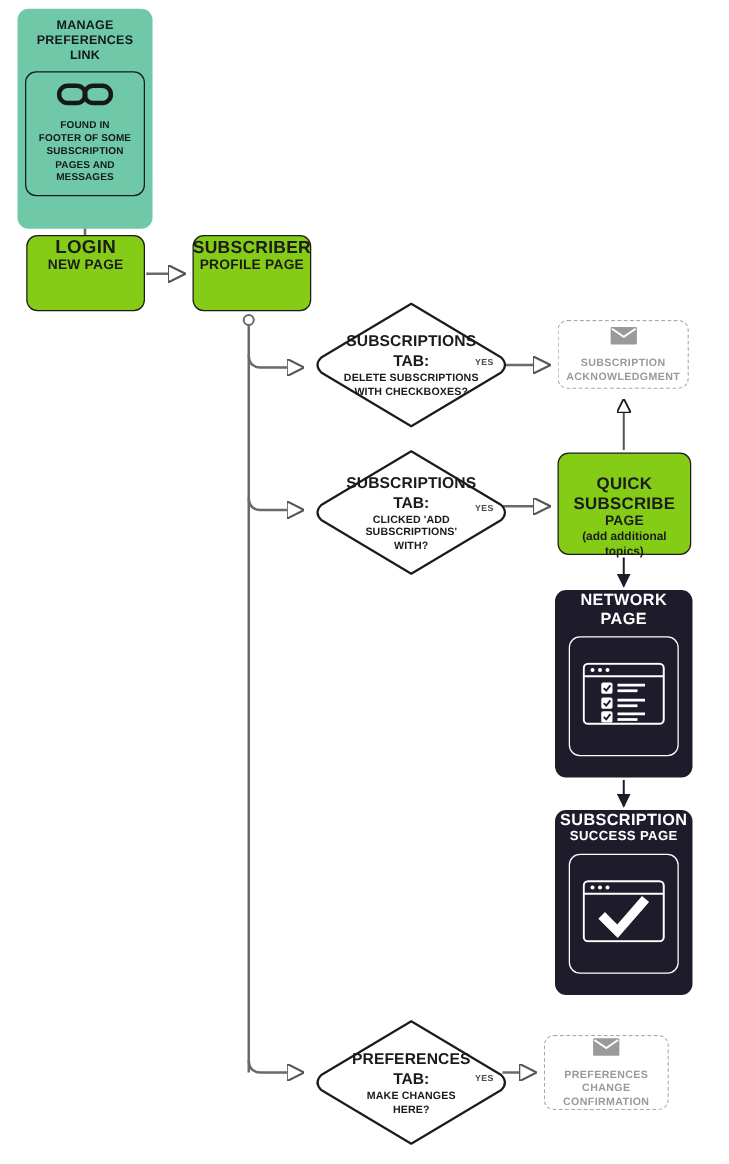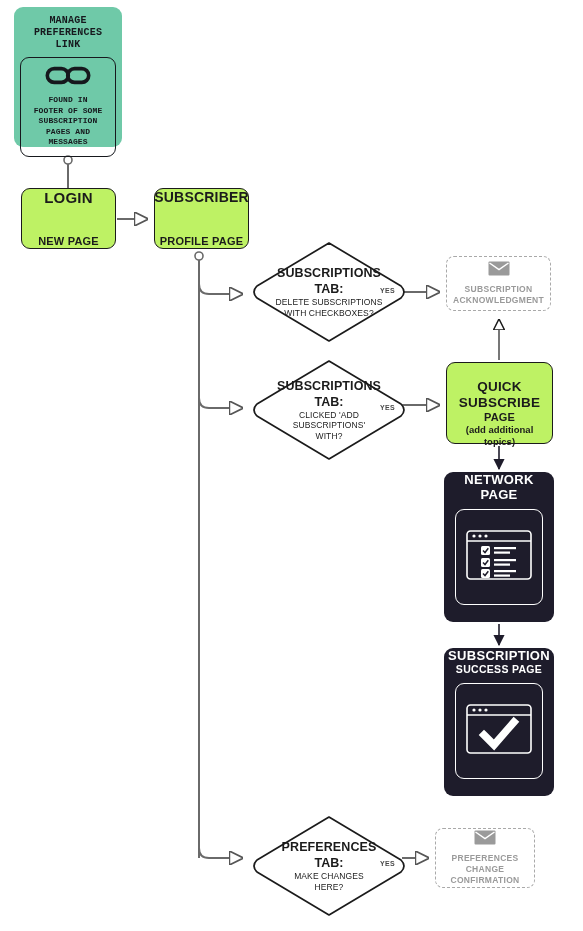--- a/index.html
+++ b/index.html
@@ -17,25 +17,24 @@
   
   #wires{position:absolute;left:0;top:0;width:583px;height:931px;pointer-events:none;}
 
   
   .node{position:absolute;box-sizing:border-box;}
 
   
   .teal-card{
     background:#6fc9a8;
     border-radius:9px;
-    width:108px;height:140px;
+    width:108px;height:176px;
     left:14px;top:7px;
     padding:8px 6px 8px 6px;
     text-align:center;
-    font-family:Liberation Mono, monospace;
   }
   .teal-title{
     font-size:10px;font-weight:bold;line-height:12px;
     letter-spacing:.2px;color:#16181d;
     text-transform:uppercase;
   }
   .teal-inner{
     margin-top:6px;
     border:1.6px solid #16181d;
     border-radius:9px;
@@ -43,22 +42,22 @@
     text-align:center;
   }
   .link-icon{display:block;margin:1px auto 5px auto;}
   .teal-sub{
     font-size:8px;font-weight:bold;line-height:10.5px;
     color:#16181d;text-transform:uppercase;letter-spacing:.1px;
   }
 
   
   .rect{
-    background:#bef264;border:1.7px solid #1b1b1b;border-radius:9px;
-    display:flex;flex-direction:column;align-items:center;justify-content:space-between;
+    background:#84cc16;border:1.7px solid #1b1b1b;border-radius:9px;
+    display:flex;flex-direction:column;align-items:center;justify-content:flex-start;
     text-align:center;
   }
   .rect .l1{font-size:15px;font-weight:bold;line-height:17px;letter-spacing:.2px;}
   .rect .l2{font-size:11px;font-weight:bold;line-height:13px;letter-spacing:.2px;}
   .rect .l3{font-size:10px;font-weight:bold;line-height:12px;}
 
   #login{left:21px;top:188px;width:95px;height:61px;}
   #subscriber{left:154px;top:188px;width:95px;height:61px;}
   #subscriber .l1{font-size:14px;}
   #quick{left:446px;top:362px;width:107px;height:82px;padding:16px;}
@@ -71,21 +70,21 @@
     width:160px;height:104px;
     display:flex;align-items:center;justify-content:center;
   }
   .diamond svg{position:absolute;left:0;top:0;}
   .dia-text{
     position:relative;text-align:center;width:150px;
     display:flex;flex-direction:column;align-items:center;justify-content:center;
   }
   .dia-a{font-size:12.5px;font-weight:bold;line-height:15px;letter-spacing:.1px;}
   .dia-b{font-size:12.5px;font-weight:bold;line-height:16px;}
-  .dia-c{font-size:8.5px;font-weight:normal;line-height:10.5px;letter-spacing:.1px;}
+  .dia-c{font-size:8.5px;font-weight:bold;line-height:10.5px;letter-spacing:.1px;}
   .yes-label{
     position:absolute;font-size:7px;font-weight:bold;color:#4a4a4a;letter-spacing:.3px;
   }
   #d1{left:249px;top:240px;}
   #d2{left:249px;top:358px;}
   #d3{left:249px;top:814px;}
 
   
   .ghost{
     border:1.5px dashed #a9a9a9;border-radius:8px;background:#fff;

